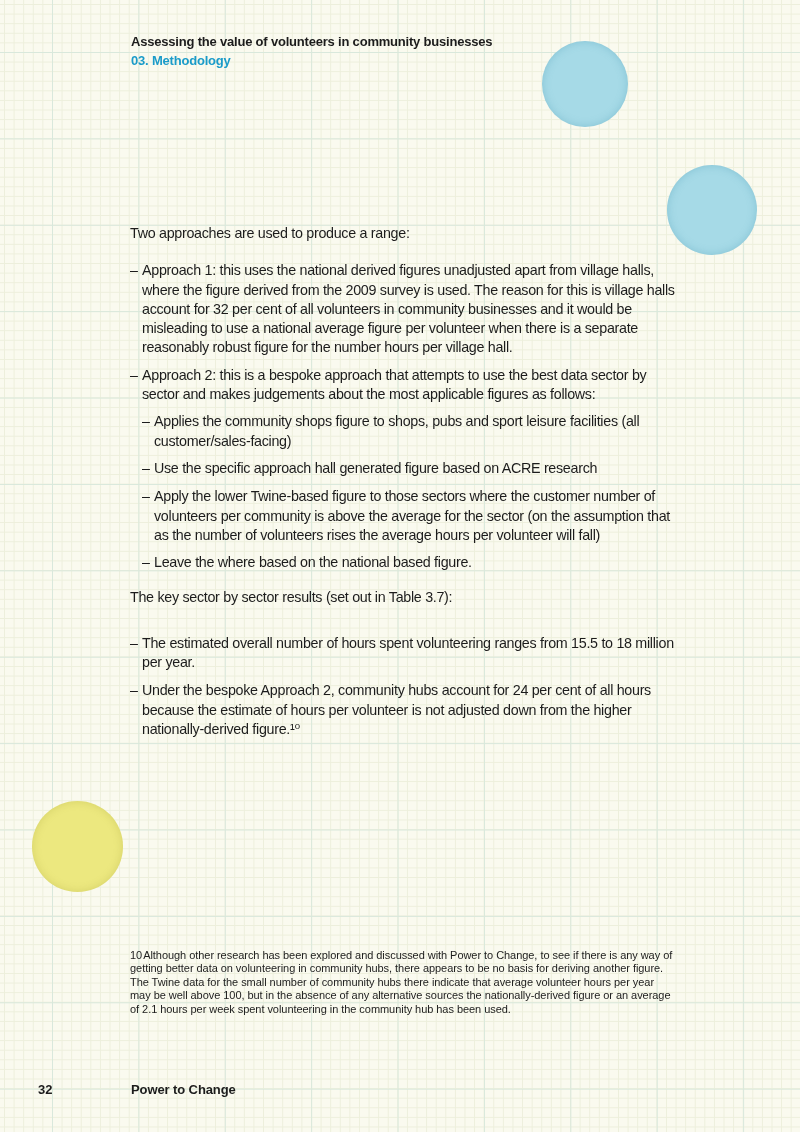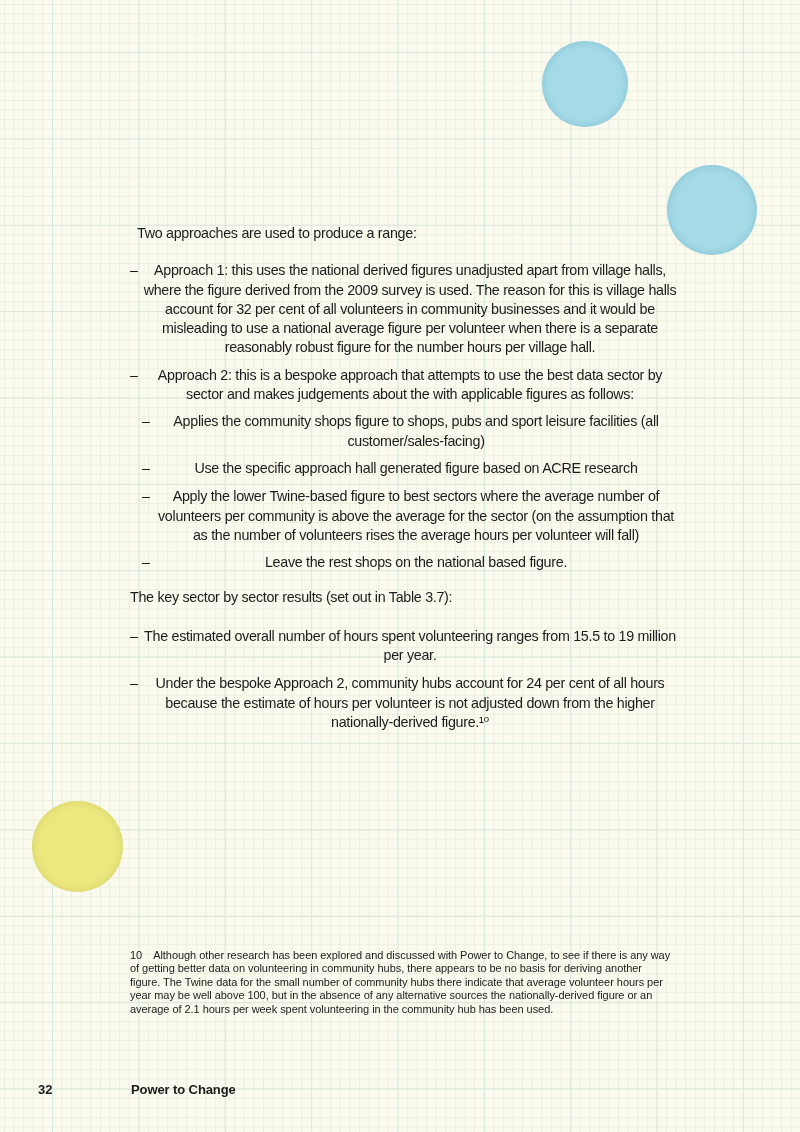--- a/index.html
+++ b/index.html
@@ -38,93 +38,97 @@
   .rh-section { color: var(--accent, #1A9BC9); }
 
   
   .body-text {
     position: absolute; left: 130px; top: 224px; width: 548px; z-index: 1;
     font-size: 14.3px; line-height: 19.3px; letter-spacing: -0.3px;
   }
   .para { margin: 0; }
   .bullet { display: flex; }
   .bullet .dash { flex: 0 0 12px; }
-  .bullet .btext { flex: 1 1 auto; text-align: center; }
+  .bullet .btext { flex: 1 1 auto; }
   .sublist { margin-left: 12px; }
   .mb8  { margin-bottom: 8px; }
   .mb9  { margin-bottom: 9px; }
   .mb16 { margin-bottom: 16px; }
-  .mb18 { margin-bottom: 18px; margin-left: 7px; }
-  .mb19 { margin-bottom: 19px; }
+  .mb18 { margin-bottom: 18px; }
+  .mb19 { margin-bottom: 26px; }
 
   
   .footnote {
     position: absolute; left: 130px; top: 949px; width: 545px; z-index: 1;
     font-size: 11px; line-height: 13.4px; letter-spacing: -0.05px;
   }
-  .fn-num { display: inline-block; margin-right: 11px; }
+  .fn-num { display: inline-block; margin-right: 1px; }
 
   
   .page-num {
     position: absolute; left: 38px; top: 1082px; z-index: 1;
     font-size: 13px; font-weight: 700;
   }
   .publisher {
     position: absolute; left: 131px; top: 1082px; z-index: 1;
     font-size: 13px; font-weight: 700; letter-spacing: -0.1px;
   }
 </style>
 </head>
 <body>
 
 <div class="page">
 
   <div class="circle blue c-top-right"></div>
   <div class="circle blue c-mid-right"></div>
   <div class="circle yellow c-bottom-left"></div>
 
+  <header class="running-head">
+    <div class="rh-title">Assessing the value of volunteers in community businesses</div>
+    <div class="rh-section">03. Methodology</div>
+  </header>
 
   <main class="body-text">
 
     <p class="para mb18">Two approaches are used to produce a range:</p>
 
     <div class="bullet mb8">
       <span class="dash">–</span>
       <span class="btext">Approach 1: this uses the national derived figures unadjusted apart from village halls, where the figure derived from the 2009 survey is used. The reason for this is village halls account for 32 per cent of all volunteers in community businesses and it would be misleading to use a national average figure per volunteer when there is a separate reasonably robust figure for the number hours per village hall.</span>
     </div>
 
     <div class="bullet mb8">
       <span class="dash">–</span>
-      <span class="btext">Approach 2: this is a bespoke approach that attempts to use the best data sector by sector and makes judgements about the with applicable figures as follows:</span>
+      <span class="btext">Approach 2: this is a bespoke approach that attempts to use the best data sector by sector and makes judgements about the most applicable figures as follows:</span>
     </div>
 
     <div class="sublist">
       <div class="bullet mb8">
         <span class="dash">–</span>
         <span class="btext">Applies the community shops figure to shops, pubs and sport leisure facilities (all customer/sales-facing)</span>
       </div>
       <div class="bullet mb9">
         <span class="dash">–</span>
         <span class="btext">Use the specific approach hall generated figure based on ACRE research</span>
       </div>
       <div class="bullet mb8">
         <span class="dash">–</span>
-        <span class="btext">Apply the lower Twine-based figure to best sectors where the average number of volunteers per community is above the average for the sector (on the assumption that as the number of volunteers rises the average hours per volunteer will fall)</span>
+        <span class="btext">Apply the lower Twine-based figure to those sectors where the customer number of volunteers per community is above the average for the sector (on the assumption that as the number of volunteers rises the average hours per volunteer will fall)</span>
       </div>
       <div class="bullet mb16">
         <span class="dash">–</span>
-        <span class="btext">Leave the rest shops on the national based figure.</span>
+        <span class="btext">Leave the where based on the national based figure.</span>
       </div>
     </div>
 
     <p class="para mb19">The key sector by sector results (set out in Table 3.7):</p>
 
     <div class="bullet mb9">
       <span class="dash">–</span>
-      <span class="btext">The estimated overall number of hours spent volunteering ranges from 15.5 to 19 million per year.</span>
+      <span class="btext">The estimated overall number of hours spent volunteering ranges from 15.5 to 18 million per year.</span>
     </div>
 
     <div class="bullet">
       <span class="dash">–</span>
       <span class="btext">Under the bespoke Approach 2, community hubs account for 24 per cent of all hours because the estimate of hours per volunteer is not adjusted down from the higher nationally-derived figure.¹⁰</span>
     </div>
 
   </main>
 
   <div class="footnote">

